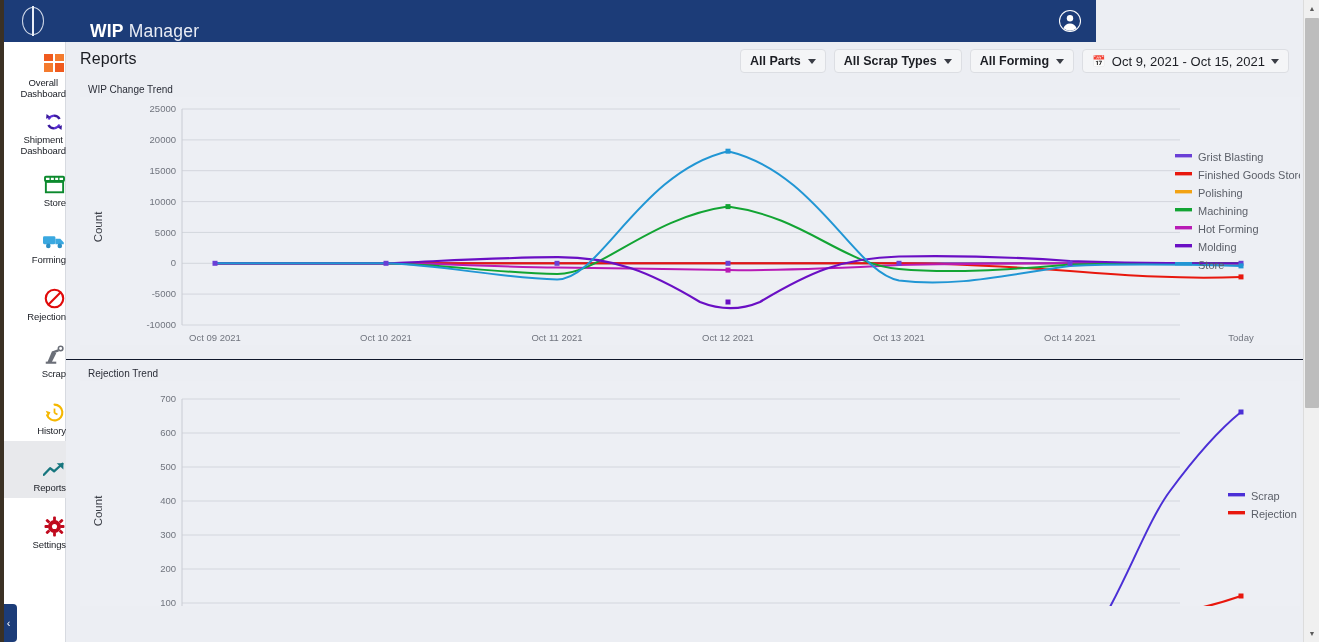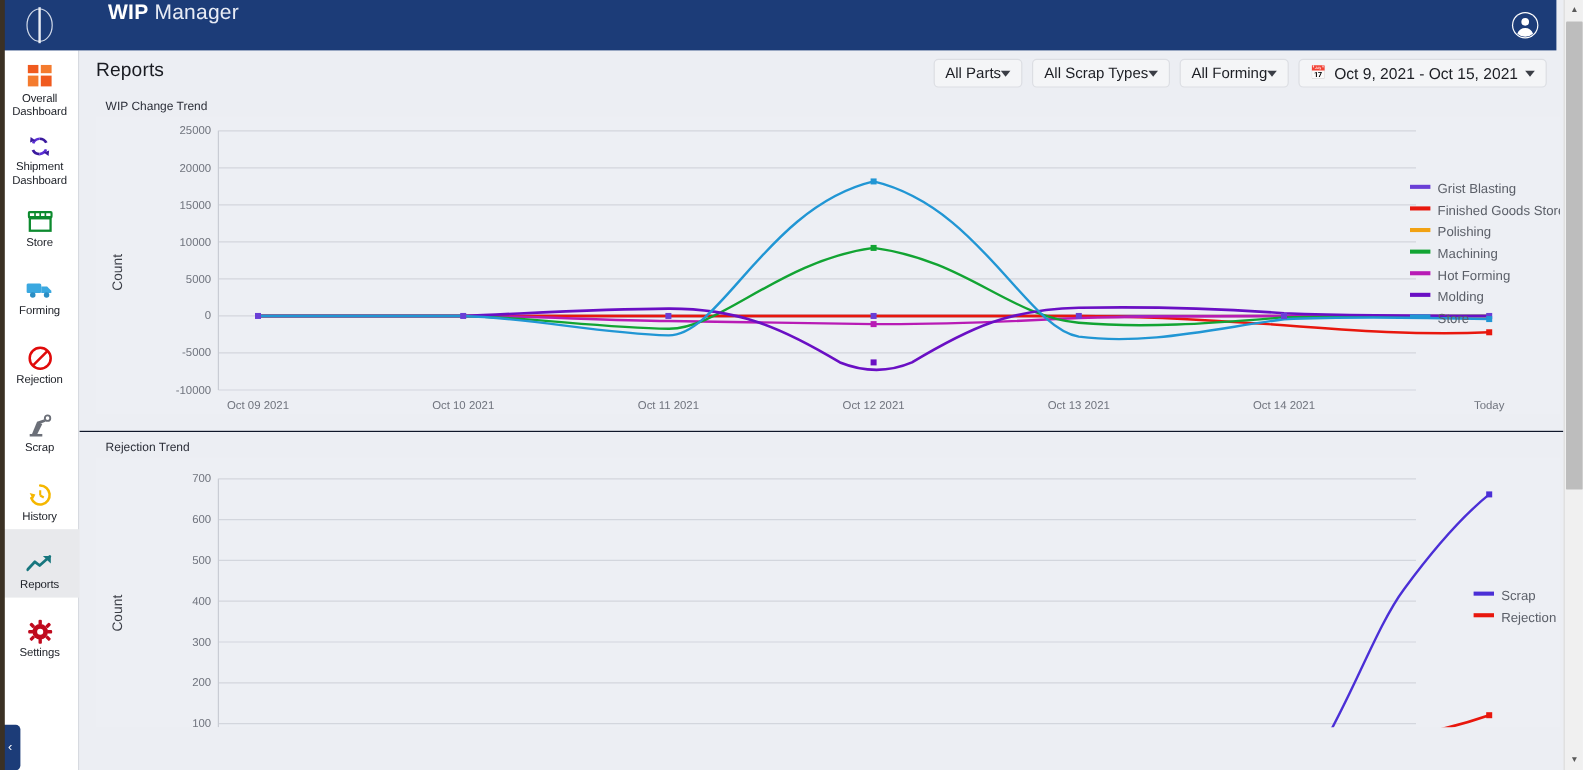--- a/index.html
+++ b/index.html
@@ -11,23 +11,23 @@
   }
   #app {
     position: relative;
     width: 1319px; height: 642px;
     background: #eceef3;
   }
 
   
   .topbar {
     position: absolute; top: 0; left: 0;
-    width: 1297px; height: 42px;
+    width: 1096px; height: 42px;
     background: #1c3c78;
-    display: flex; align-items: flex-start;
+    display: flex; align-items: flex-end;
     z-index: 20;
   }
   .logo-box {
     width: 66px; height: 42px;
     display: flex; align-items: center; justify-content: center;
     flex: 0 0 66px;
   }
   .logo-glyph {
     width: 22px; height: 28px;
     position: relative;
@@ -63,21 +63,21 @@
     position: absolute; top: 42px; left: 0;
     width: 66px; height: 600px;
     background: #ffffff;
     border-right: 1px solid #d7dae0;
     z-index: 15;
   }
   .nav-item {
     position: relative;
     width: 66px; height: 57px;
     display: flex; flex-direction: column;
-    align-items: center; justify-content: center;
+    align-items: flex-end; justify-content: center;
     cursor: pointer;
     padding-top: 12px;
   }
   .nav-item.active { background: #e8e9ec; }
   .nav-item.active::before {
     content: "";
     position: absolute; left: 0; top: 0;
     width: 3px; height: 100%;
     background: #7a3ff0;
   }
@@ -125,23 +125,23 @@
     position: absolute; right: 14px; top: 7px;
     display: flex; align-items: center; gap: 8px;
   }
   .filter-btn {
     background: #f4f5f7;
     border: 1px solid #dcdee3;
     border-radius: 4px;
     height: 24px;
     padding: 0 9px;
     font-size: 12.5px;
-    font-weight: normal;
+    font-weight: bold;
     color: #1c1e24;
-    display: flex; align-items: center; 
+    display: flex; align-items: center; gap: 7px;
     cursor: pointer;
     white-space: nowrap;
   }
   .filter-btn .caret {
     width: 0; height: 0;
     border-left: 4px solid transparent;
     border-right: 4px solid transparent;
     border-top: 5px solid #3a3d45;
   }
   .date-btn {

